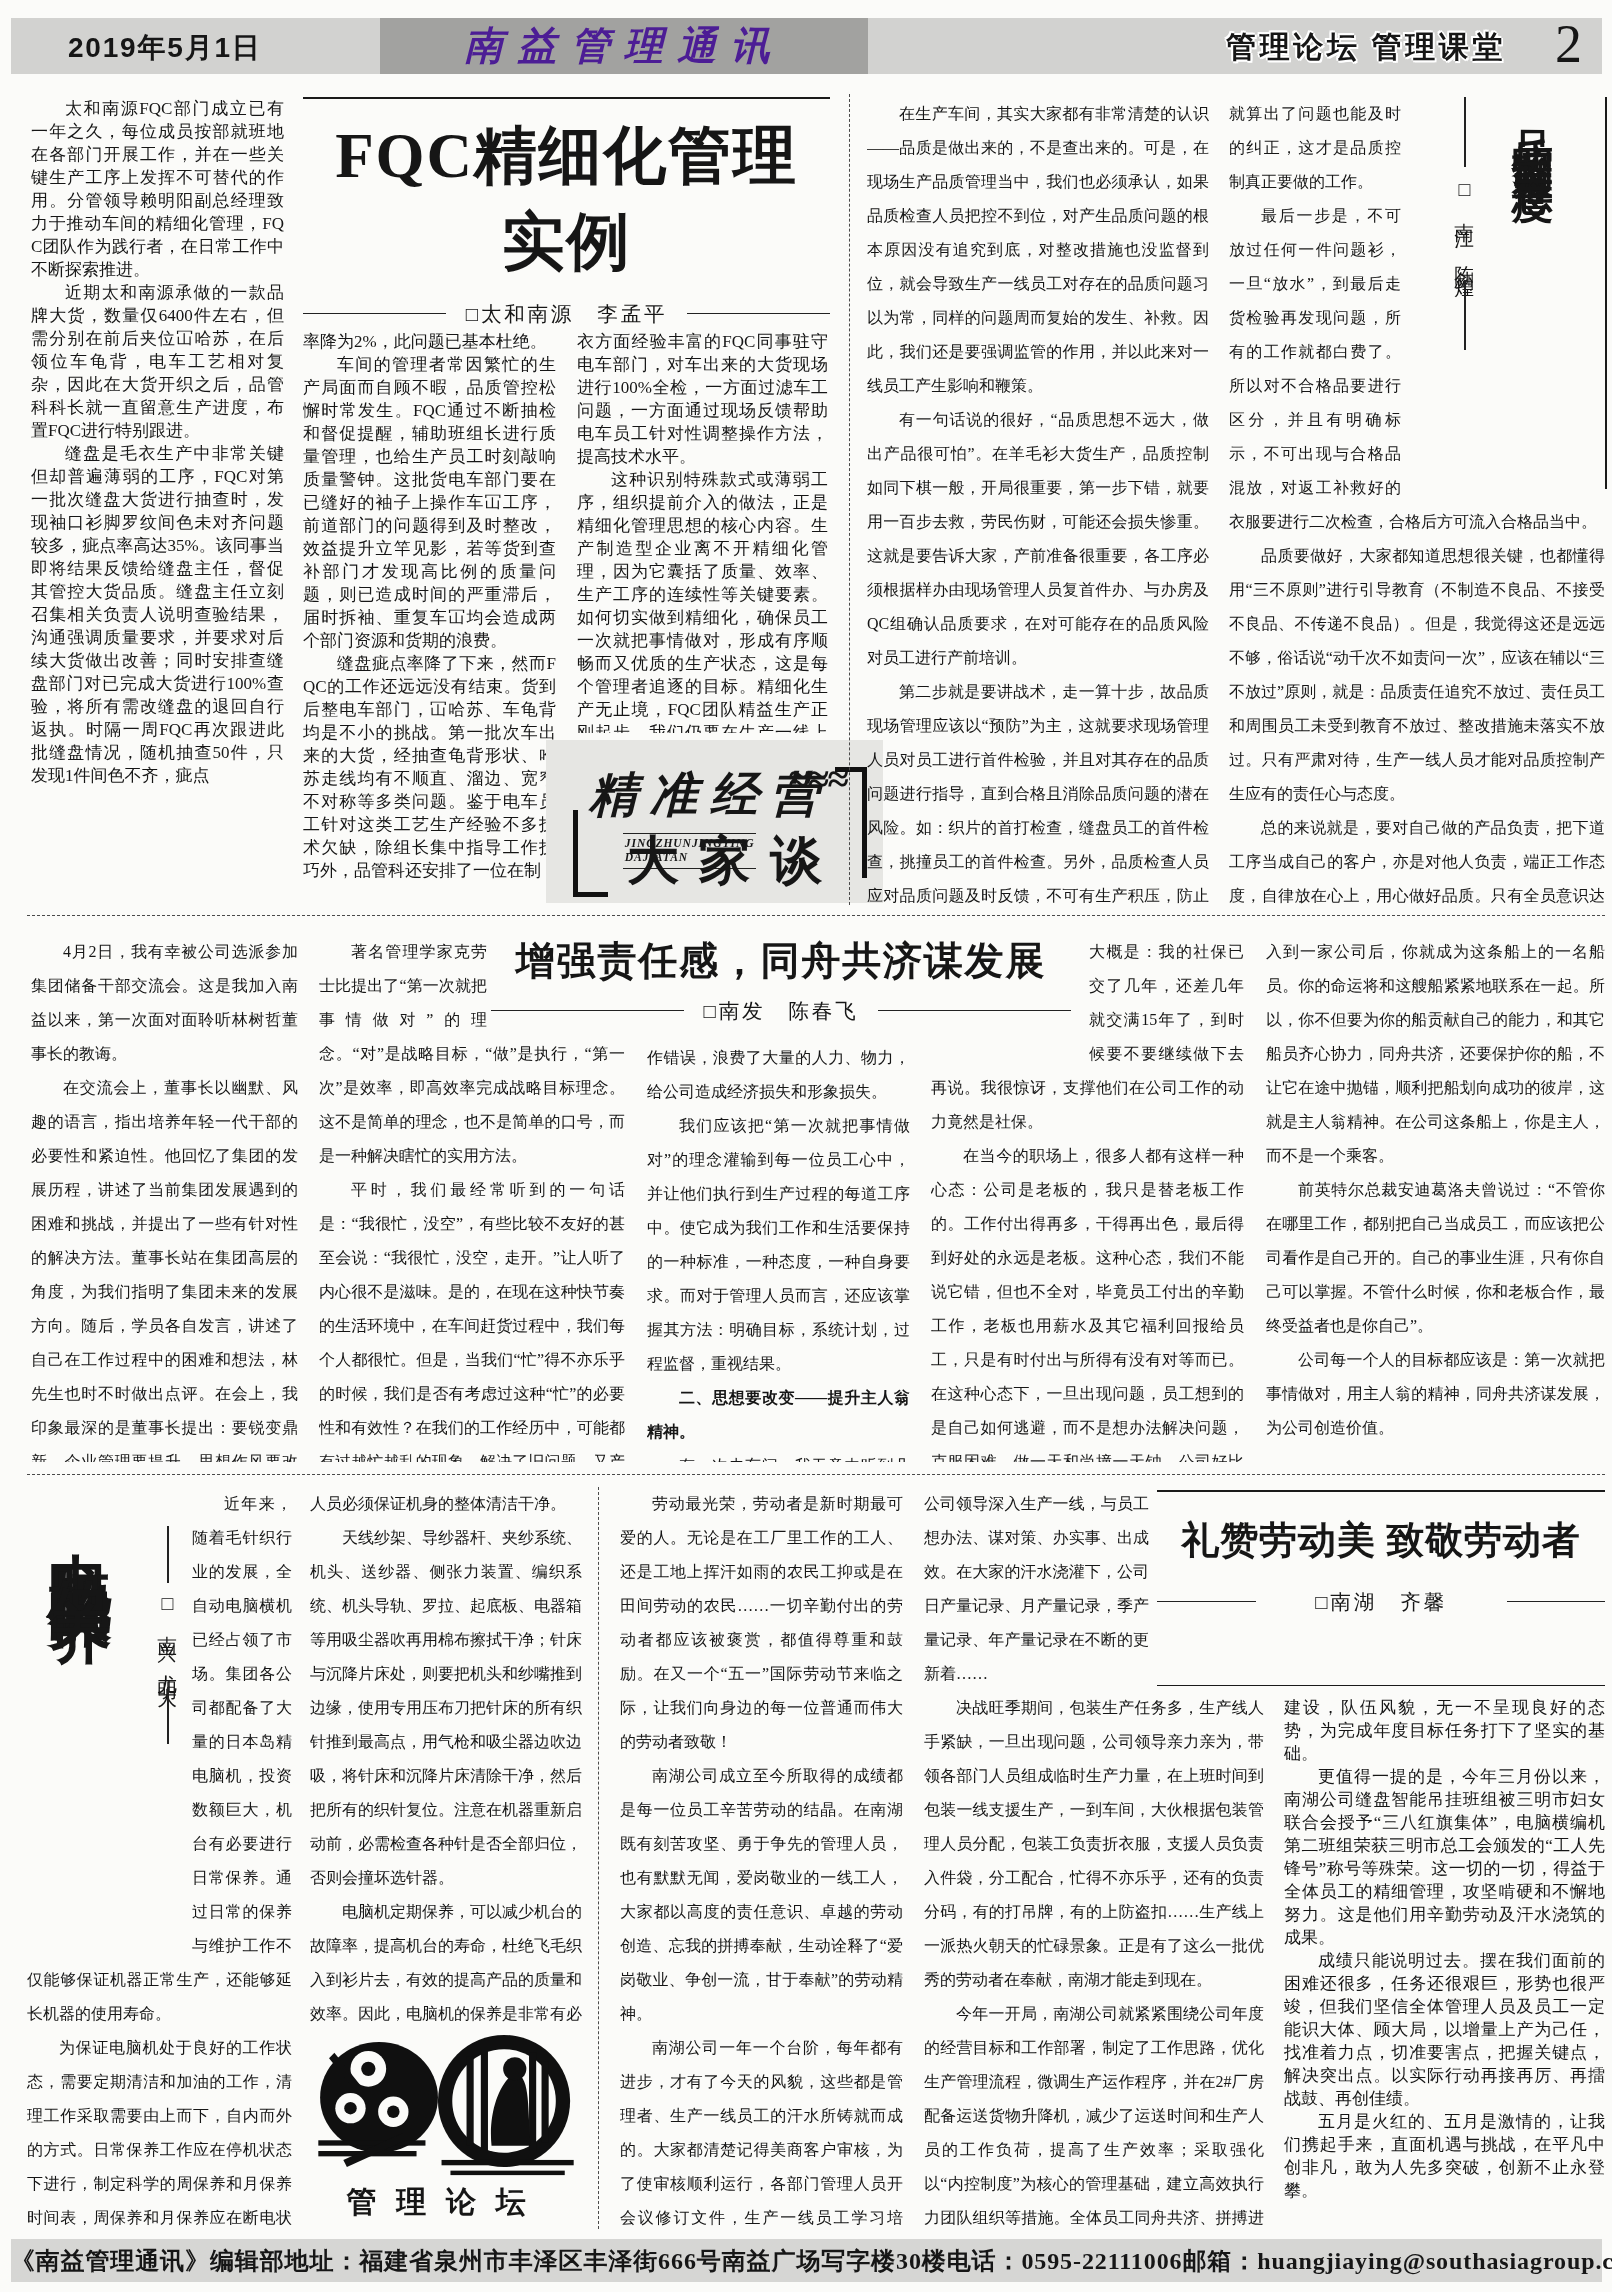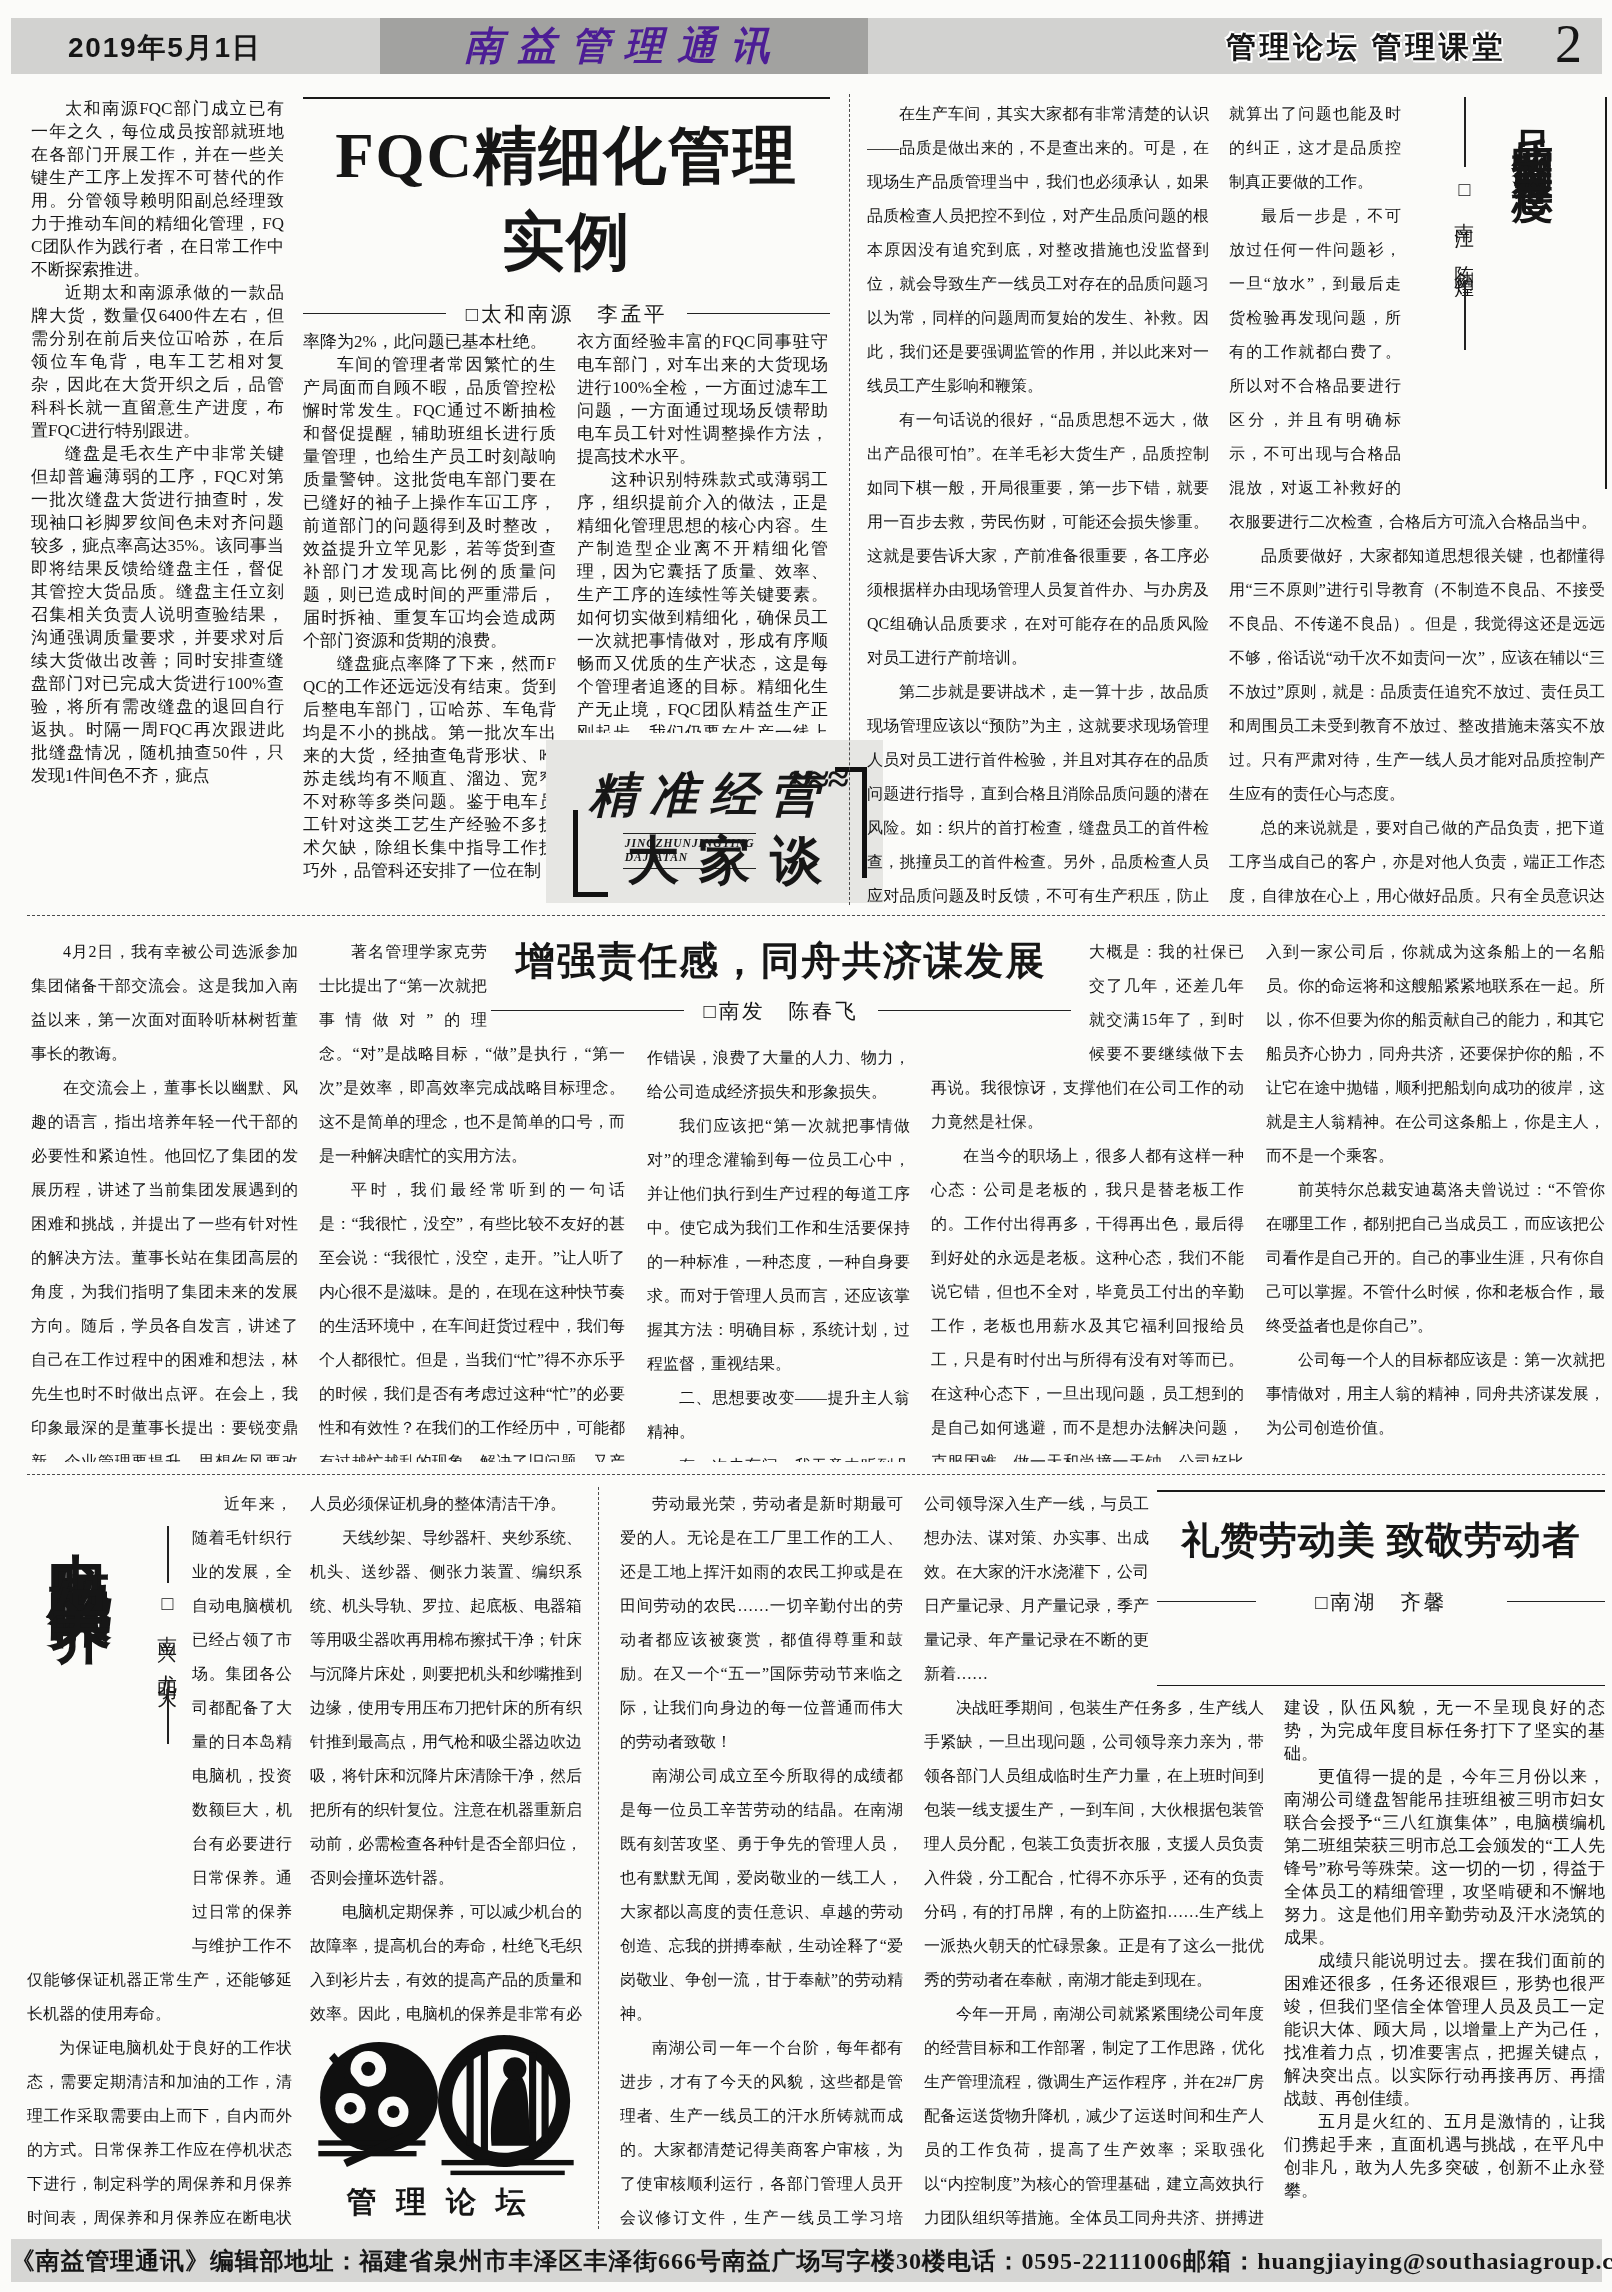--- a/index.html
+++ b/index.html
@@ -12,21 +12,21 @@
   .masthead{position:absolute;left:380px;top:18px;width:488px;height:56px;background:#a2a2a0;
         color:#4c1d95;display:flex;align-items:center;justify-content:center;
         font-size:39px;font-weight:bold;font-style:italic;letter-spacing:14.3px;}
   .section-label{position:absolute;right:106px;top:27px;font-size:30px;font-weight:bold;letter-spacing:3.6px;
         text-shadow:-1.8px 0 #fff,1.8px 0 #fff,0 -1.8px #fff,0 1.8px #fff,1.8px 1.8px #fff,-1.8px -1.8px #fff;}
   .pagenum{position:absolute;right:30px;top:12.5px;font-size:54px;font-weight:500;}
   
   .col{position:absolute;font-size:16px;line-height:34px;overflow:hidden;}
   .col p{margin:0;text-indent:2em;text-align:justify;word-break:break-all;}
   .col.cont p:first-child{text-indent:0;}
-  .col p.bold-para{font-weight:normal;}
+  .col p.bold-para{font-weight:bold;}
   .f19{font-size:17px;line-height:23px;}
   .sp-l{float:left;}
   .sp-r{float:right;}
   
   .headblock{position:absolute;text-align:center;}
   .rule-top{border-top:2.7px solid #1a1a1a;}
   .big-title{font-weight:bold;letter-spacing:1.8px;}
   .byline-row{display:flex;align-items:center;justify-content:center;font-size:20.6px;margin-top:14.3px;}
   .byline-row .bl-rule{flex:1;border-top:1.8px solid #222;}
   .byline-row .bl-text{padding:0 19.7px;white-space:nowrap;letter-spacing:2.7px;}

